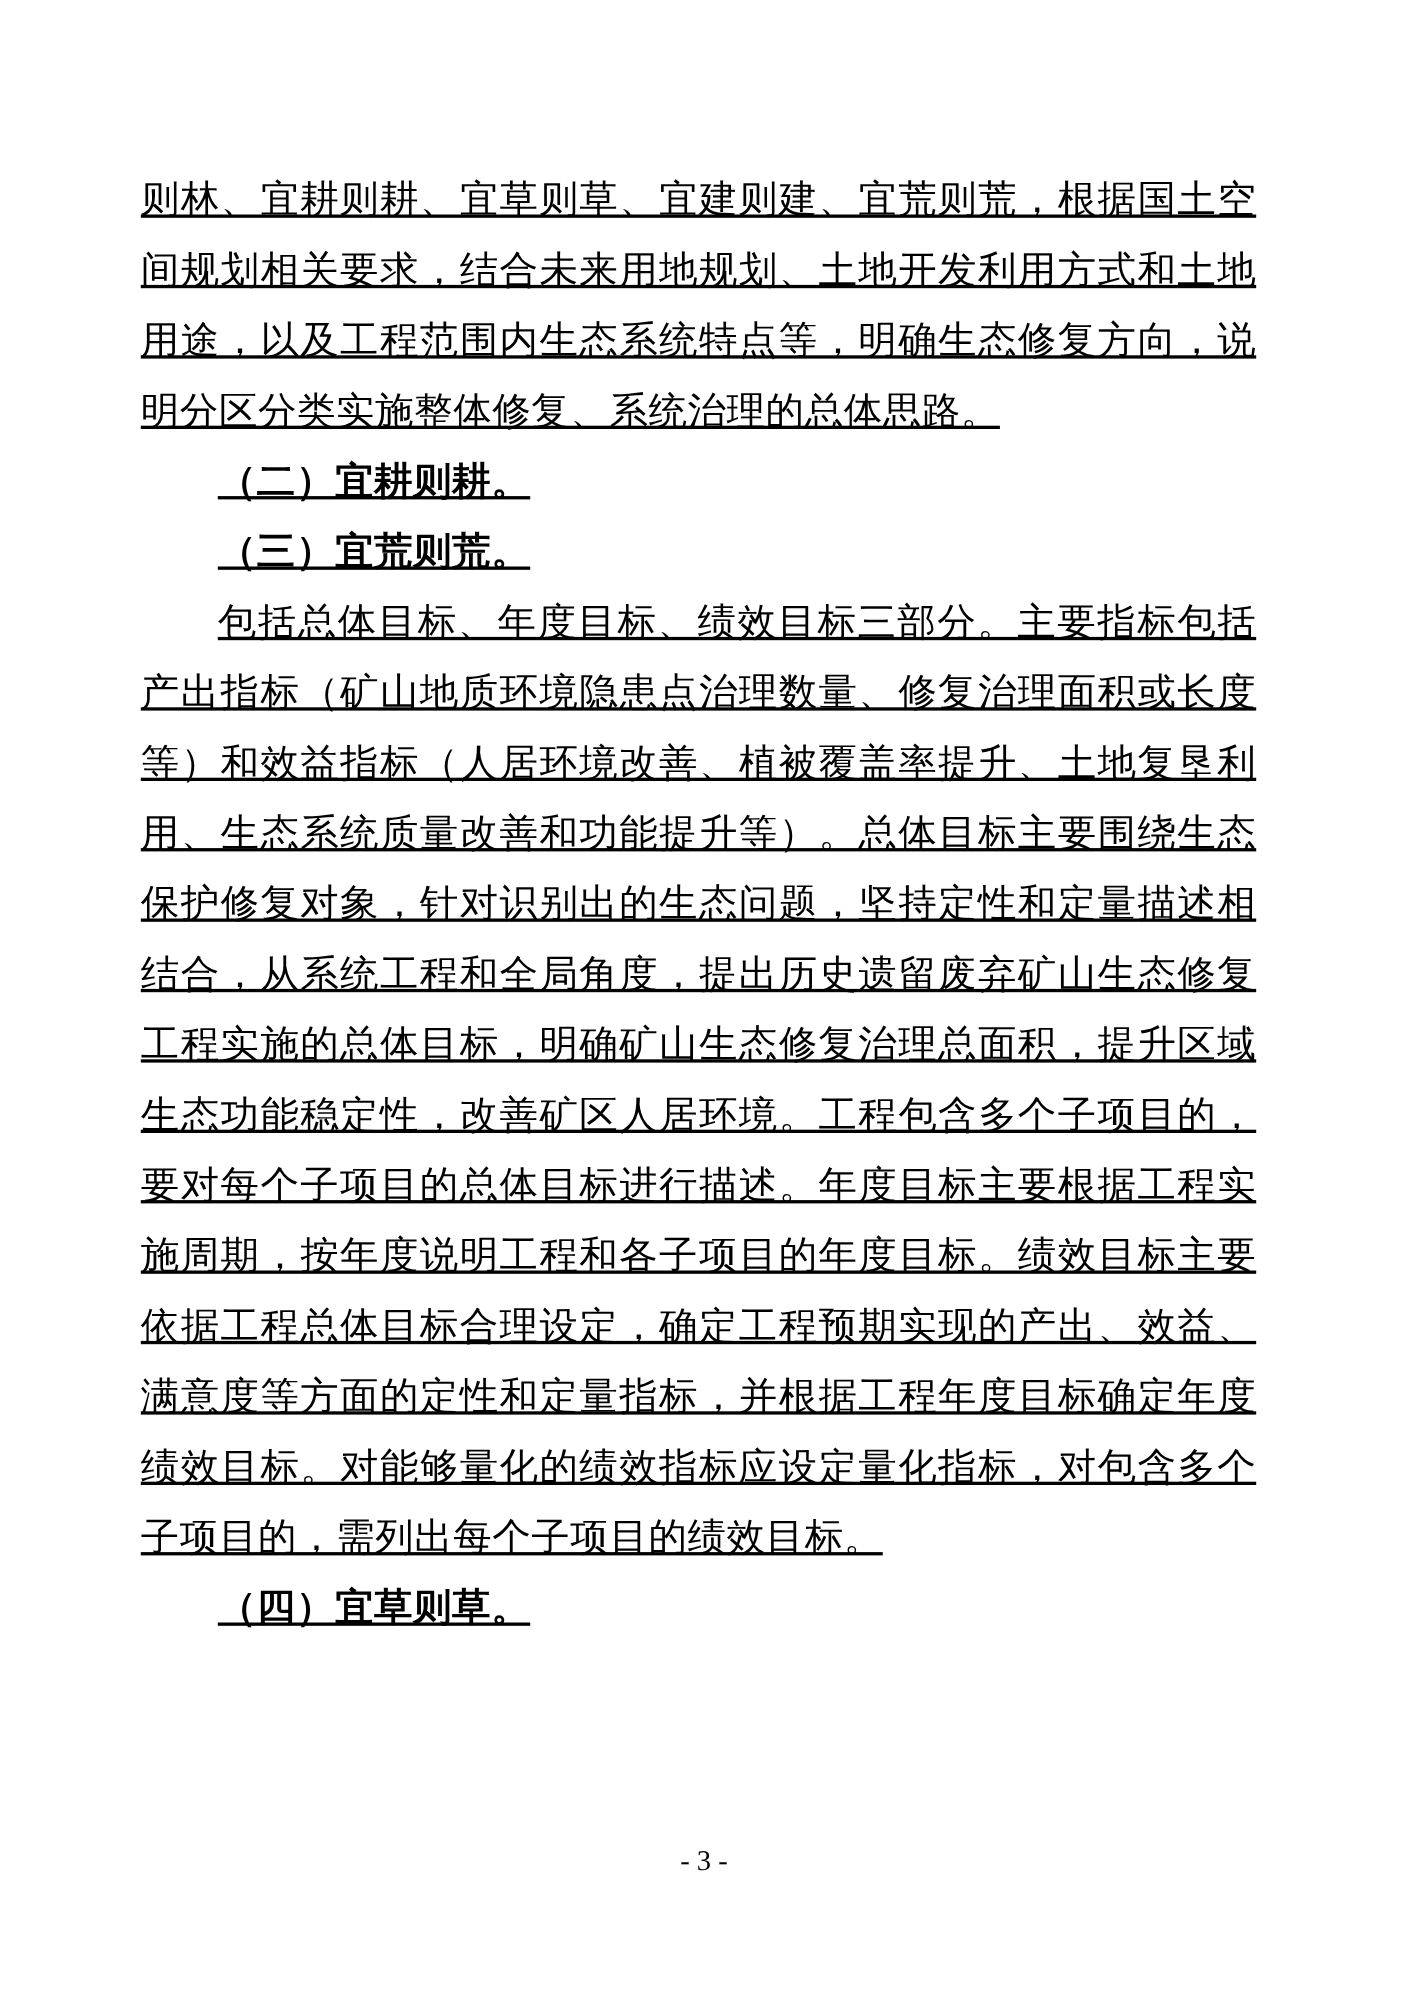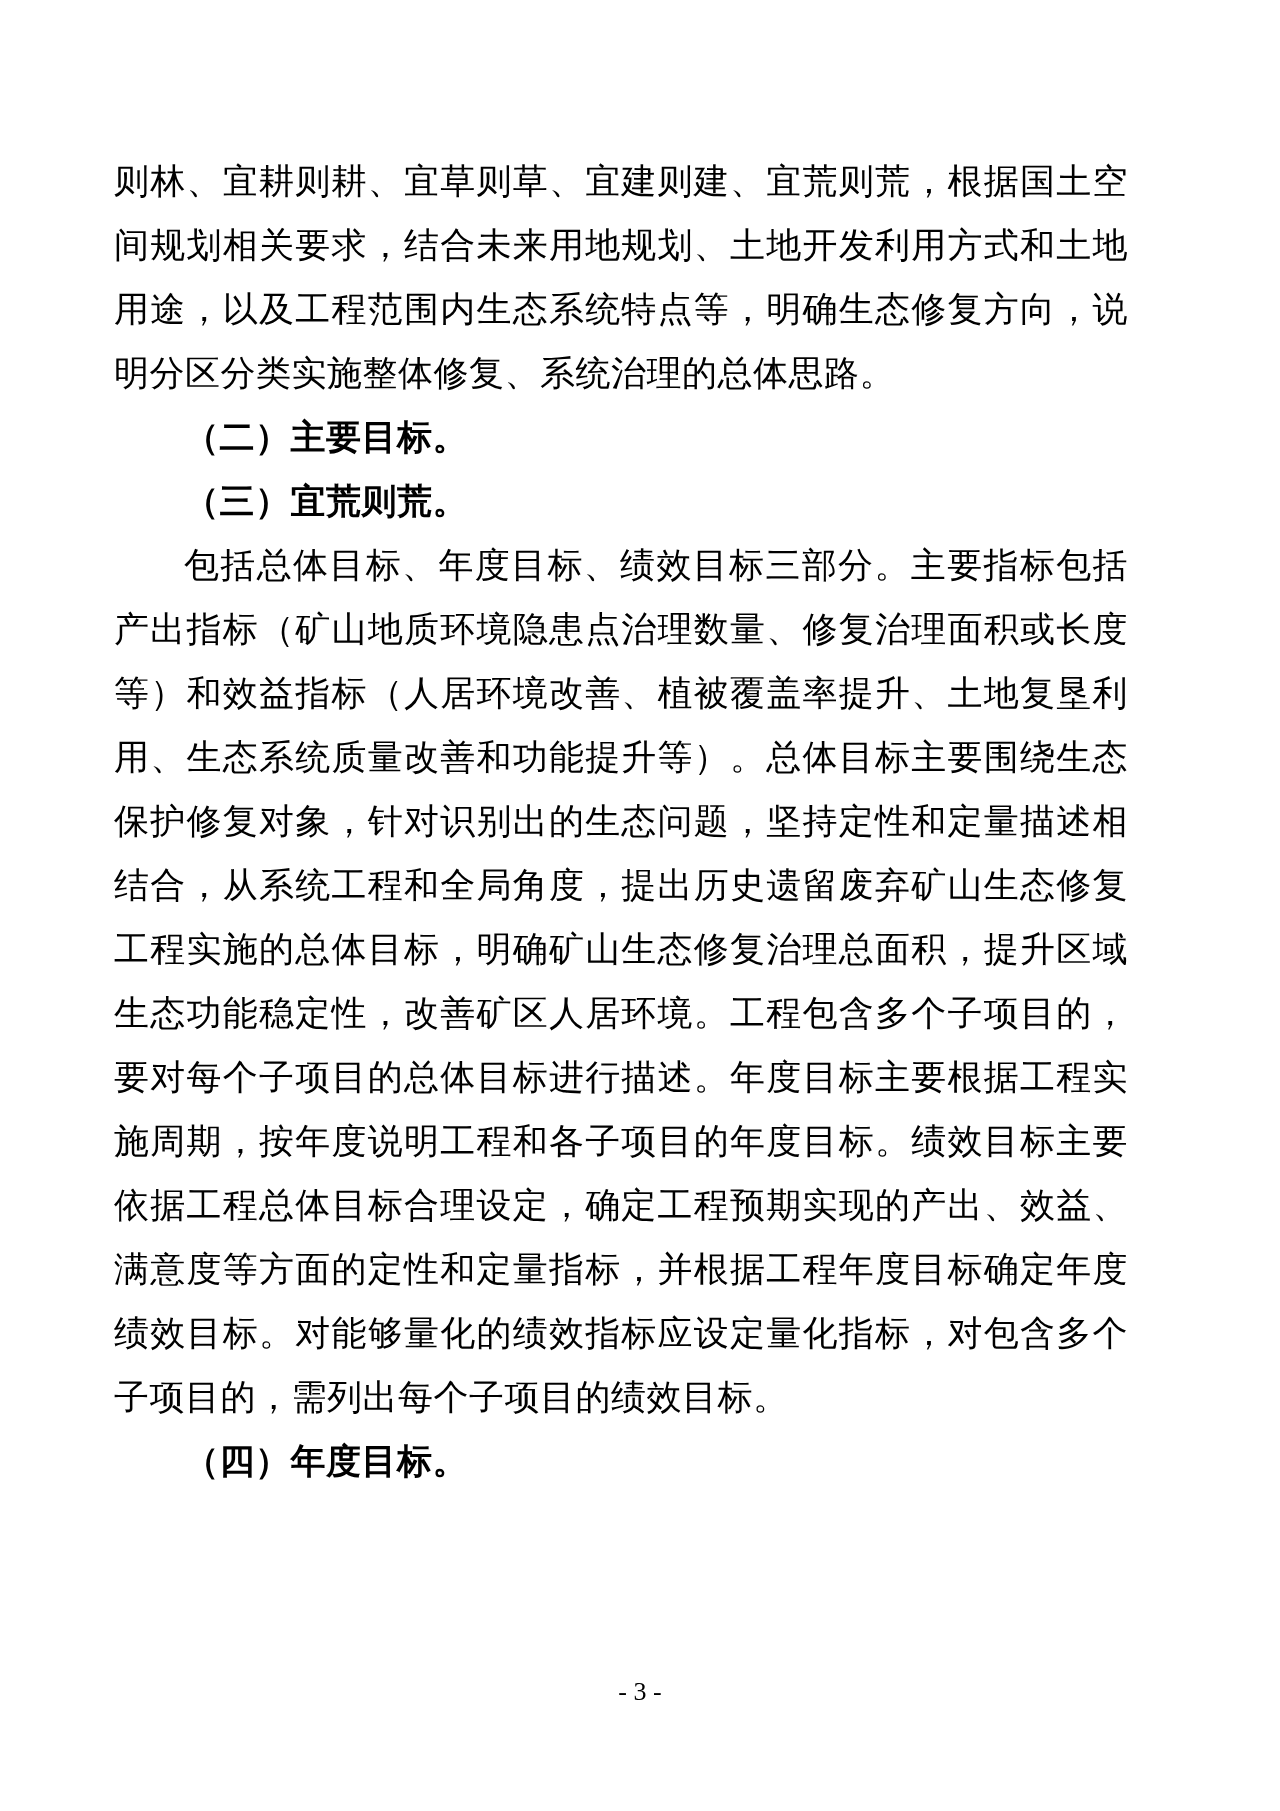--- a/index.html
+++ b/index.html
@@ -12,22 +12,23 @@
     width: 1280px;
     height: 1811px;
     background: #ffffff;
     color: #000000;
     font-family: "Liberation Serif", "DejaVu Serif", serif;
     overflow: hidden;
   }
   .content {
     position: absolute;
     top: 150px;
-    left: 114px;
+    left: 128px;
     width: 1014px;
+    text-decoration: underline;
   }
   .content p {
     margin: 0;
     font-size: 35px;
     line-height: 64px;
     text-align: justify;
     text-justify: inter-ideograph;
     text-align-last: left;
     letter-spacing: 0.5px;
   }
@@ -49,21 +50,21 @@
     color: #000000;
     font-family: "Liberation Serif", "DejaVu Serif", serif;
   }
 </style>
 </head>
 <body>
 
 <div class="page">
   <main class="content">
     <p>则林、宜耕则耕、宜草则草、宜建则建、宜荒则荒，根据国土空间规划相关要求，结合未来用地规划、土地开发利用方式和土地用途，以及工程范围内生态系统特点等，明确生态修复方向，说明分区分类实施整体修复、系统治理的总体思路。</p>
-    <p class="heading">（二）主要目标。</p>
+    <p class="heading">（二）宜耕则耕。</p>
     <p class="heading">（三）宜荒则荒。</p>
     <p class="indent">包括总体目标、年度目标、绩效目标三部分。主要指标包括产出指标（矿山地质环境隐患点治理数量、修复治理面积或长度等）和效益指标（人居环境改善、植被覆盖率提升、土地复垦利用、生态系统质量改善和功能提升等）。总体目标主要围绕生态保护修复对象，针对识别出的生态问题，坚持定性和定量描述相结合，从系统工程和全局角度，提出历史遗留废弃矿山生态修复工程实施的总体目标，明确矿山生态修复治理总面积，提升区域生态功能稳定性，改善矿区人居环境。工程包含多个子项目的，要对每个子项目的总体目标进行描述。年度目标主要根据工程实施周期，按年度说明工程和各子项目的年度目标。绩效目标主要依据工程总体目标合理设定，确定工程预期实现的产出、效益、满意度等方面的定性和定量指标，并根据工程年度目标确定年度绩效目标。对能够量化的绩效指标应设定量化指标，对包含多个子项目的，需列出每个子项目的绩效目标。</p>
-    <p class="heading">（四）年度目标。</p>
+    <p class="heading">（四）宜草则草。</p>
   </main>
   <footer class="page-footer">
     <span>- 3 -</span>
   </footer>
 </div>
 
 </body></html>

